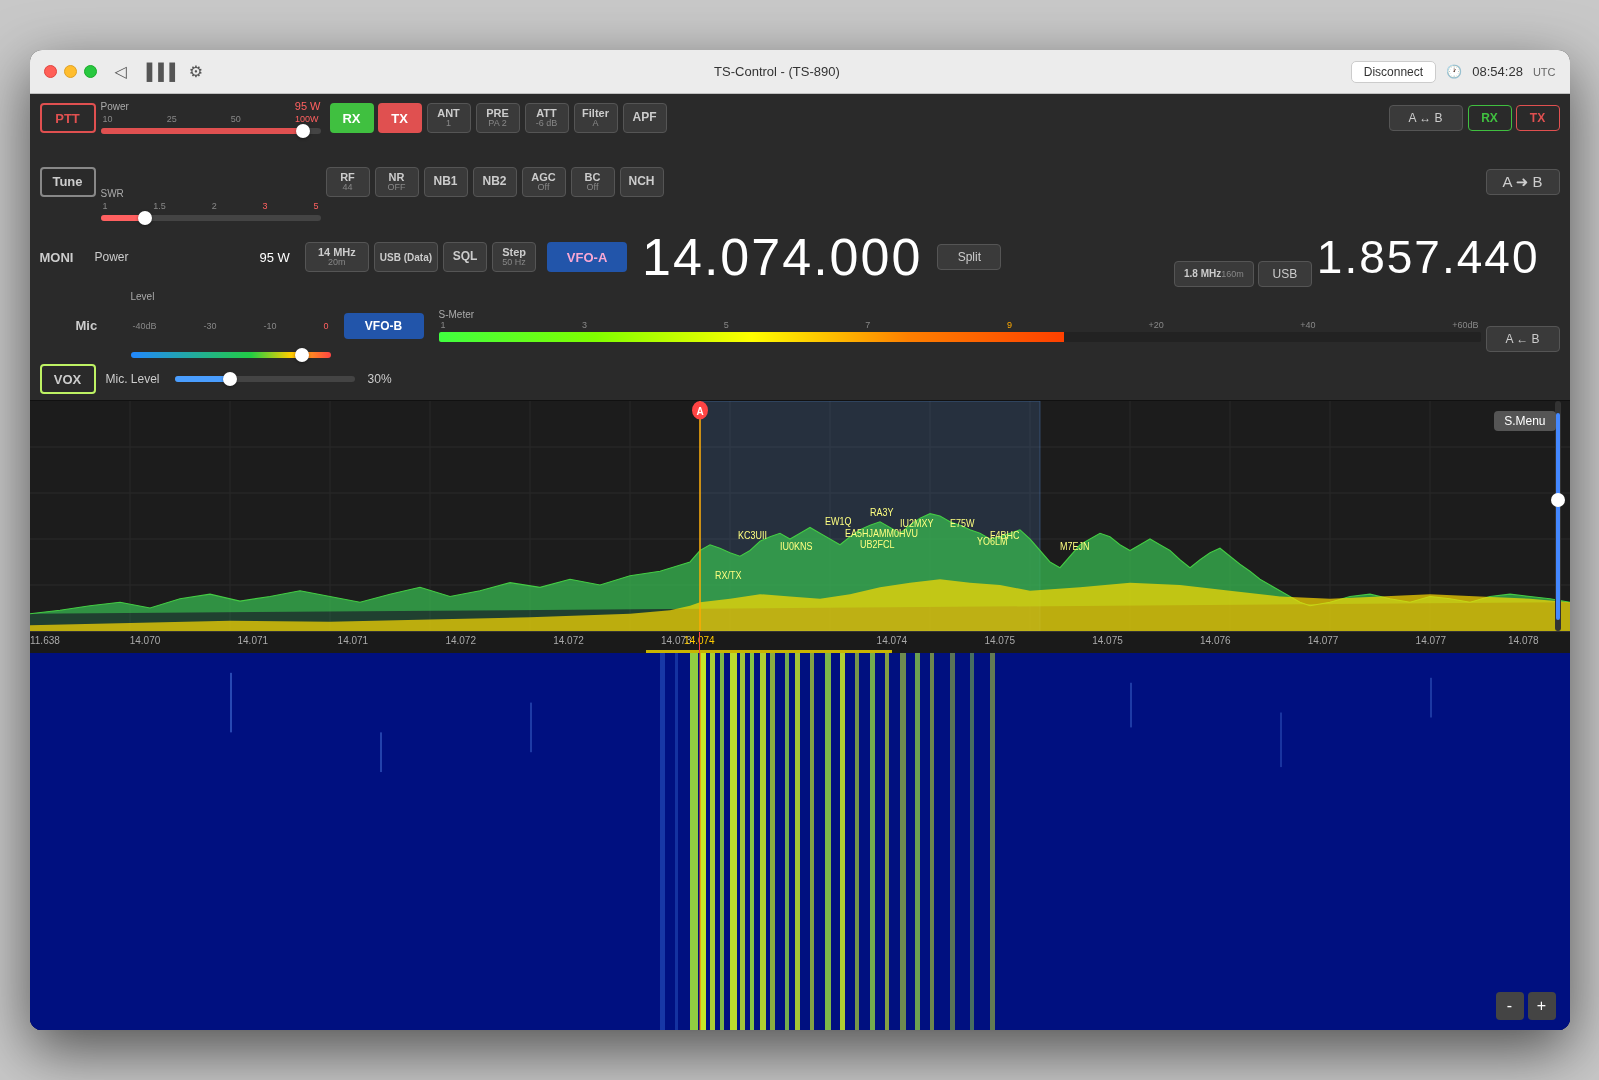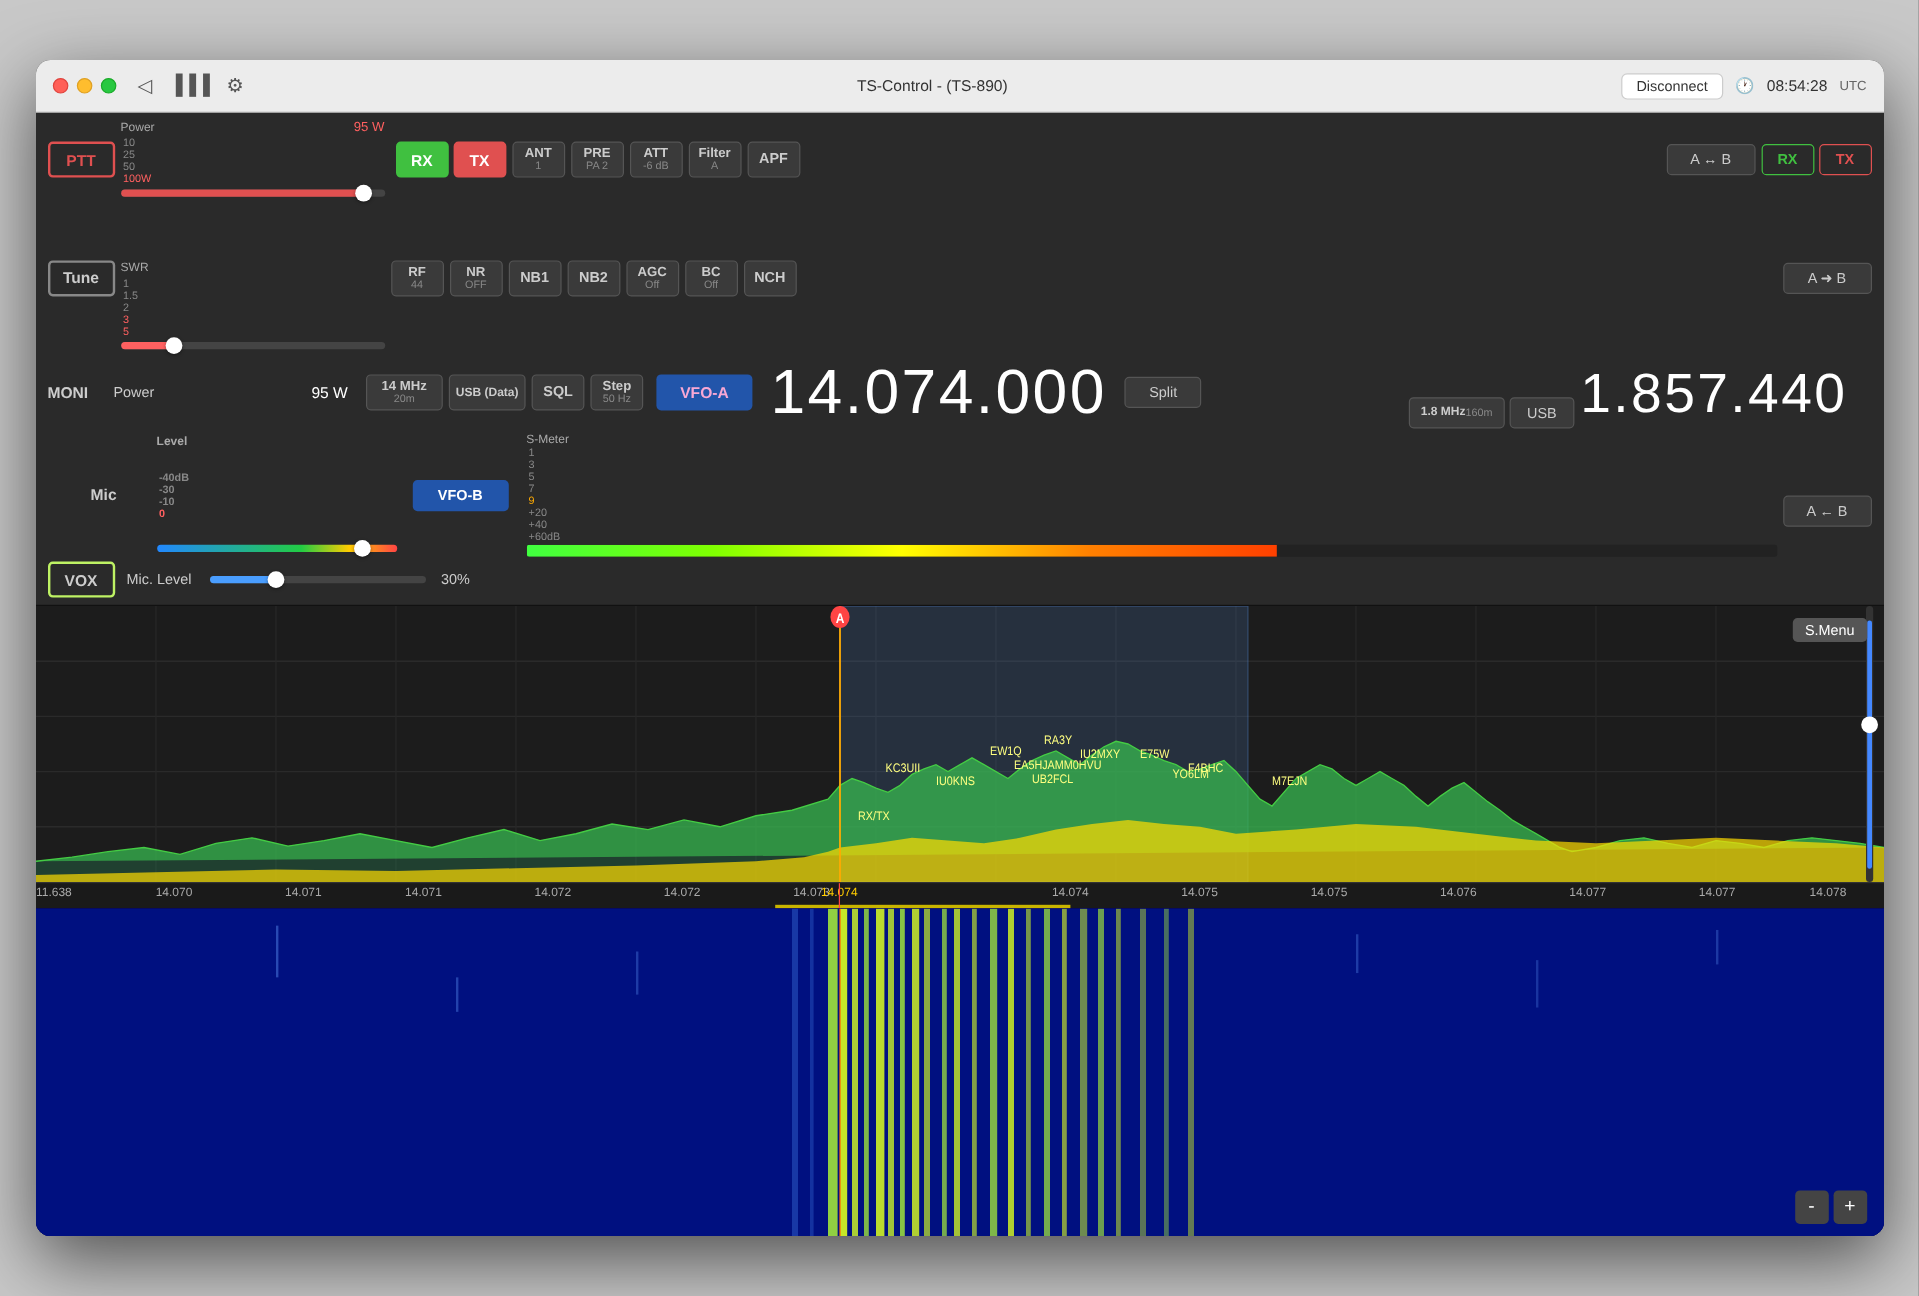--- a/index.html
+++ b/index.html
@@ -88,21 +88,21 @@
     .mic-label { color: #ccc; font-size: 13px; font-weight: 600; width: 50px; margin-left: 36px; }
     .vox-btn { border: 2px solid #bef264; color: #ccc; background: transparent; }
 
     
     .slider-area {
       display: flex;
       flex-direction: column;
       gap: 2px;
       flex: 0 0 220px;
     }
-    .slider-ticks { display: flex; justify-content: space-between; font-size: 9px; color: #888; padding: 0 2px; flex-direction: column; }
+    .slider-ticks { display: flex; justify-content: space-between; font-size: 9px; color: #888; padding: 0 2px; }
     .slider-track {
       position: relative;
       height: 6px;
       background: #444;
       border-radius: 3px;
       margin: 2px 0;
     }
     .slider-fill {
       height: 100%; border-radius: 3px;
       background: linear-gradient(to right, #4a9eff, #4a9eff);
@@ -248,21 +248,20 @@
       border-radius: 4px; color: #ccc;
       font-size: 12px; cursor: pointer;
     }
 
     
     .level-area {
       display: flex;
       flex-direction: column;
       gap: 19px;
       flex: 0 0 200px;
-      font-weight: bold;
     }
 
     
     .spectrum-container {
       flex: 1;
       display: flex;
       flex-direction: column;
       overflow: hidden;
       position: relative;
       background: #1a1a1a;
@@ -452,21 +451,21 @@
         <span class="top">AGC</span>
         <span class="bot">Off</span>
       </div>
       <div class="ctrl-btn">
         <span class="top">BC</span>
         <span class="bot">Off</span>
       </div>
       <div class="ctrl-btn" style="font-size:12px;font-weight:600;">NCH</div>
 
       <div style="flex:1;"></div>
-      <button class="ab-btn" style="min-width:74px; height:26px; font-size:12px;text-align:center;">A ➜ B</button>
+      <button class="ab-btn" style="min-width:74px; height:26px; font-size:15px;text-align:center;">A ➜ B</button>
     </div>
 
     <div class="ctrl-row">
       <span class="moni-label">MONI</span>
       <span style="color:#ccc; font-size:12px; flex:0 0 80px;">Power</span>
       <span style="color:white; font-size:13px; margin-left:80px;">95 W</span>
 
       <div style="margin-left:10px;" class="ctrl-btn ctrl-btn-wide">
         <span class="top">14 MHz</span>
         <span class="bot">20m</span>

